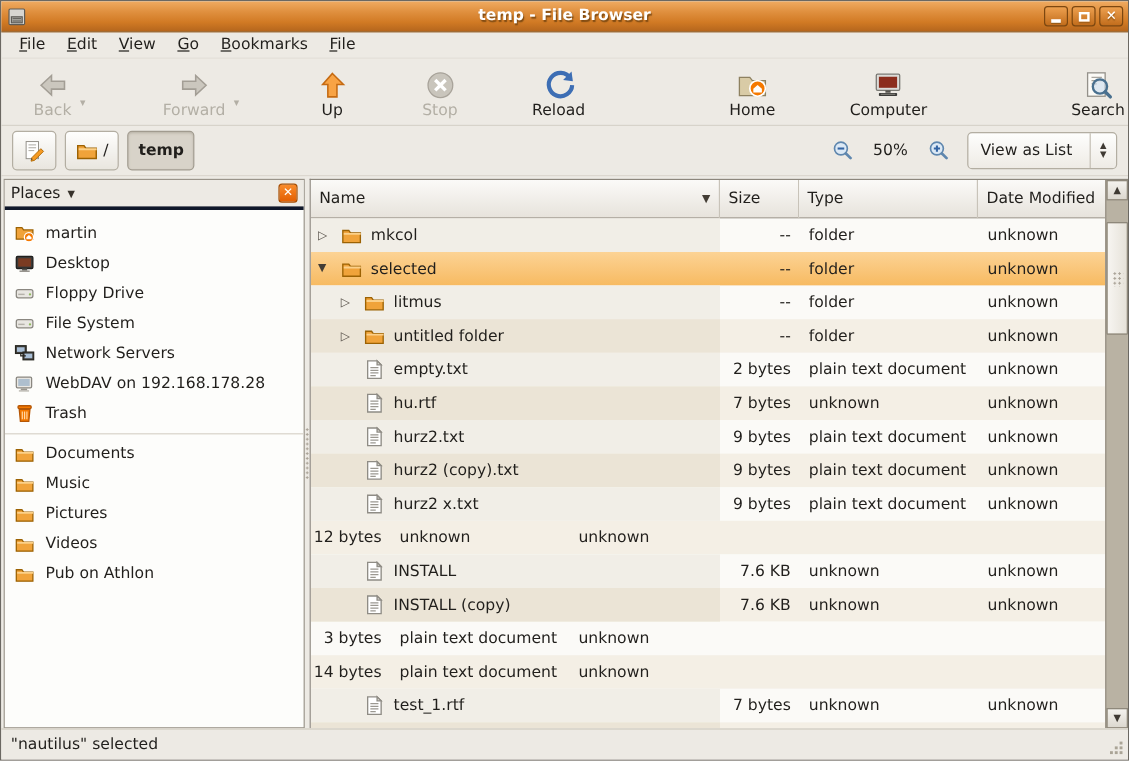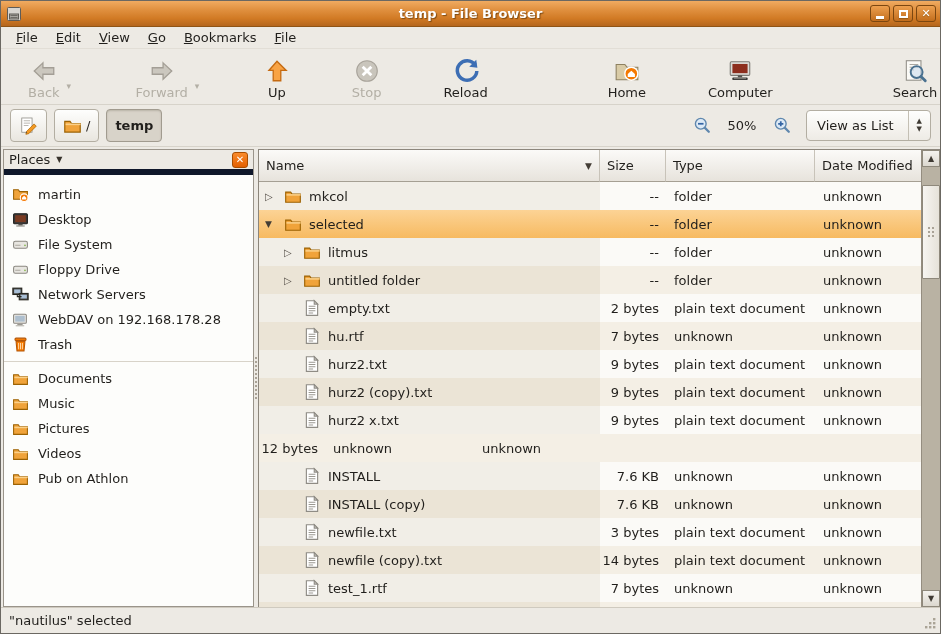--- a/index.html
+++ b/index.html
@@ -51,21 +51,21 @@
   .viewsel { height:31px; border:1px solid #b3aea2; border-radius:4px; background:linear-gradient(#fefefd,#eeebe5);
     display:flex; align-items:center; padding:0 0 0 10px; margin-left:6px;}
   .viewsel .vs-label { padding-right:14px; }
   .vs-spin { border-left:1px solid #c4bfb4; height:100%; display:flex; flex-direction:column;
     align-items:center; justify-content:center; padding:0 8px; font-size:7px; color:#3f3a33; line-height:1.1;}
 
   
   .main { flex:1; display:flex; padding:2px 0 0 2px; overflow:hidden; background:#edeae4; }
   .sidebar { width:251px; flex:0 0 251px; display:flex; flex-direction:column;
     border:1px solid #9a948a; background:#fdfdfb; }
-  .places-header { height:25px; flex:0 0 25px; background:#edeae4; border-bottom:6px solid #0f172a;
+  .places-header { height:25px; flex:0 0 25px; background:#edeae4; border-bottom:3px solid #0f172a;
     display:flex; align-items:center; padding:0 5px; }
   .places-caret { font-size:8px; margin-left:6px; color:#38332c; }
   .places-close { margin-left:auto; width:16px; height:16px; border:1px solid #a84d00; border-radius:3px;
     background:linear-gradient(#fa8b2b,#e25f02); color:#fff; font-size:10px; font-weight:bold;
     display:flex; align-items:center; justify-content:center; line-height:1; }
   .side-list { flex:1; padding-top:7px; overflow:hidden; }
   .side-item { height:25px; display:flex; align-items:center; gap:9px; padding-left:8px; }
   .side-icon { width:17px; height:17px; flex:0 0 17px; }
   .side-sep { border-top:1px solid #d8d3c9; margin:4px 0; }
   .splitter { width:4px; flex:0 0 4px; position:relative; }
@@ -391,27 +391,27 @@
           <div class="side-item">
         <svg class="side-icon">
               <use href="#i-desktop"></use>
             </svg>
         <span class="side-label">Desktop</span>
       </div>
           <div class="side-item">
         <svg class="side-icon">
               <use href="#i-drive"></use>
             </svg>
+        <span class="side-label">Floppy Drive</span>
+      </div>
+          <div class="side-item">
+        <svg class="side-icon">
+              <use href="#i-drive"></use>
+            </svg>
         <span class="side-label">File System</span>
-      </div>
-          <div class="side-item">
-        <svg class="side-icon">
-              <use href="#i-drive"></use>
-            </svg>
-        <span class="side-label">Floppy Drive</span>
       </div>
           <div class="side-item">
         <svg class="side-icon">
               <use href="#i-network"></use>
             </svg>
         <span class="side-label">Network Servers</span>
       </div>
           <div class="side-item">
         <svg class="side-icon">
               <use href="#i-net-drive"></use>
@@ -625,41 +625,25 @@
         <svg class="f-icon">
                   <use href="#i-text-file"></use>
                 </svg>
         <span class="fname">INSTALL (copy)</span>
       </div>
       <div class="cell c-size">7.6 KB</div>
       <div class="cell c-type">unknown</div>
       <div class="cell c-date">unknown</div>
     </div>
             <div class="row even">
-      <div class="cell c-name">
-        <span class="indent" style="width: 19px;"></span>
-        <span class="expander"></span>
-        <svg class="f-icon">
-                  <use href="#i-text-file"></use>
-                </svg>
-        <span class="fname">newfile.txt</span>
-      </div>
       <div class="cell c-size">3 bytes</div>
       <div class="cell c-type">plain text document</div>
       <div class="cell c-date">unknown</div>
     </div>
             <div class="row odd">
-      <div class="cell c-name">
-        <span class="indent" style="width: 19px;"></span>
-        <span class="expander"></span>
-        <svg class="f-icon">
-                  <use href="#i-text-file"></use>
-                </svg>
-        <span class="fname">newfile (copy).txt</span>
-      </div>
       <div class="cell c-size">14 bytes</div>
       <div class="cell c-type">plain text document</div>
       <div class="cell c-date">unknown</div>
     </div>
             <div class="row even">
       <div class="cell c-name">
         <span class="indent" style="width: 19px;"></span>
         <span class="expander"></span>
         <svg class="f-icon">
                   <use href="#i-text-file"></use>

